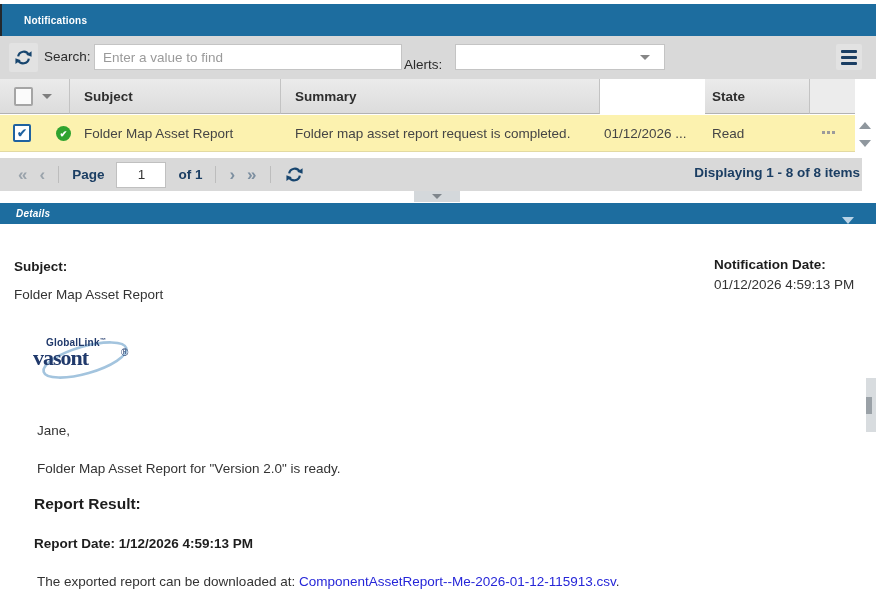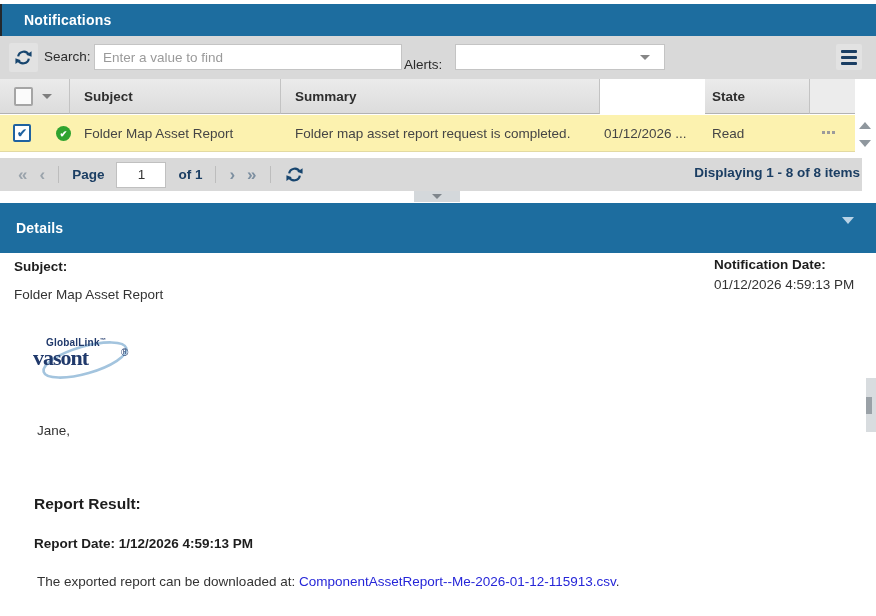--- a/index.html
+++ b/index.html
@@ -2,23 +2,23 @@
 <html><head>
 <meta charset="utf-8">
 <style>
   html,body{margin:0;padding:0;background:#fff;}
   #app{position:relative;width:876px;height:616px;background:#fff;
        font-family:"Liberation Sans",sans-serif;font-size:13.5px;color:#2e2e2e;overflow:hidden;}
 
   
   .blue-bar{position:absolute;left:0;width:876px;height:32px;background:#1d6d9f;
             display:flex;align-items:center;}
-  .blue-bar .title{color:#fff;font-weight:bold;font-size:14px;padding-left:22px;letter-spacing:.2px;}
+  .blue-bar .title{color:#fff;font-weight:bold;font-size:10px;padding-left:22px;letter-spacing:.2px;}
   #nheader{top:4px;border-left:2px solid #23282d;}
-  #dheader{top:203px;height:50px;}
+  #dheader{top:203px;height:21px;font-style:italic;}
   #dheader .title{padding-left:16px;}
   .collapse-arrow{position:absolute;right:22px;top:14px;width:0;height:0;
                   border-left:6px solid transparent;border-right:6px solid transparent;
                   border-top:7px solid #b9d3e6;cursor:pointer;}
 
   
   #toolbar{position:absolute;left:0;top:36px;width:876px;height:43px;background:#d9d9d9;}
   .tool-btn{position:absolute;display:flex;align-items:center;justify-content:center;
             background:#e2e2e2;border:0;border-radius:2px;cursor:pointer;padding:0;}
   #tb-refresh{left:9px;top:7px;width:29px;height:29px;}
@@ -236,20 +236,21 @@
   <div id="logo">
     <svg width="110" height="56" viewBox="0 0 110 56">
       <ellipse cx="52" cy="27" rx="43" ry="13.5" fill="none" stroke="#a3c4de" stroke-width="2.6" transform="rotate(-16 52 27)"></ellipse>
     </svg>
     <span class="brand"><span>GlobalLink</span><sup>™</sup></span>
     <span class="product">vasont</span>
     <span class="reg">®</span>
   </div>
 
   <span class="d-text" id="d-greeting">Jane,</span>
+  <span class="d-text" id="d-message">Folder Map Asset Report for "Version 2.0" is ready.</span>
   <span class="d-label" id="d-report-result">Report Result:</span>
   <span class="d-label" id="d-report-date">Report Date: 1/12/2026 4:59:13 PM</span>
   <span class="d-text" id="d-download"><span>The exported report can be downloaded at: </span><a>ComponentAssetReport--Me-2026-01-12-115913.csv</a><span>.</span></span>
 
   <div id="d-scrolltrack">
     <div id="d-scrollthumb"></div>
   </div>
 
 </div>
 

